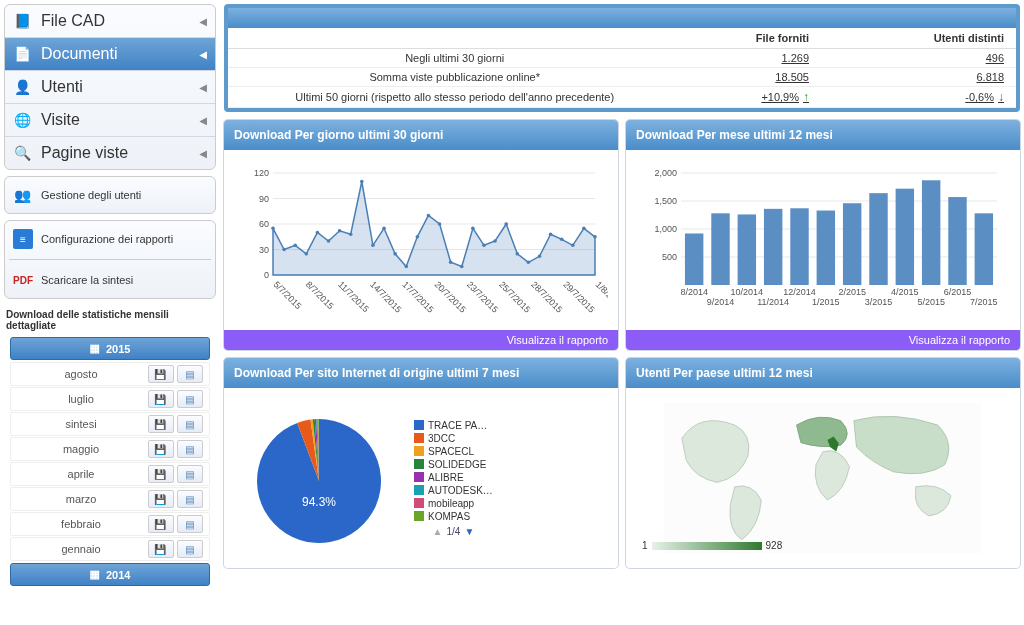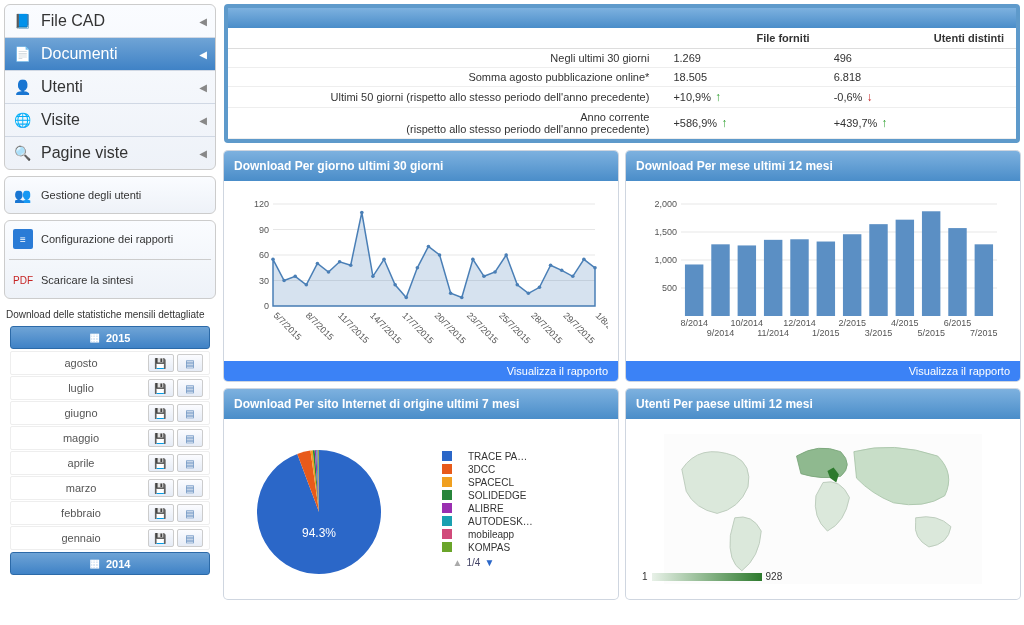--- a/index.html
+++ b/index.html
@@ -15,58 +15,58 @@
 .nav-icon { width: 20px; height: 20px; margin-right: 8px; display: inline-flex; align-items: center; justify-content: center; font-size: 14px; }
 .nav-label { flex: 1; font-size: 16px; }
 .nav-chevron { color: #888; font-size: 10px; }
 .nav-item.active .nav-chevron { color: #fff; }
 
 .side-panel { border: 1px solid #ccc; border-radius: 6px; padding: 8px; margin-bottom: 6px; background: linear-gradient(#fafcff, #eef2f8); display: flex; align-items: center; cursor: pointer; }
 .side-panel .nav-icon { margin-right: 8px; }
 .side-link { display: flex; align-items: center; padding: 4px 8px; cursor: pointer; }
 .side-link .nav-icon { margin-right: 8px; }
 hr.sep { border: none; border-top: 1px solid #ccc; margin: 6px 4px; }
-.side-heading { font-size: 10px; font-weight: normal; padding: 4px 2px; color: #333; }
+.side-heading { font-size: 10px; font-weight: bold; padding: 4px 2px; color: #333; }
 .year-btn { background: linear-gradient(#6fa4d6, #3f82c6); color: #fff; border: 1px solid #2c6aa8; border-radius: 3px; text-align: center; padding: 4px; margin: 2px 6px; cursor: pointer; font-size: 11px; font-weight: bold; display:flex; align-items:center; justify-content:center; gap:6px;}
 .month-row { display: flex; align-items: center; padding: 2px 6px; margin: 1px 6px; border:1px solid #eee; background:#fff; border-radius:2px;}
 .month-row .mlabel { flex: 1; text-align: center; color: #555; padding: 3px 0;}
 .month-row .mbtn { width: 26px; height: 18px; border: 1px solid #ccc; background: linear-gradient(#fbfcff,#e6ecf6); margin-left: 3px; display: inline-flex; align-items: center; justify-content: center; cursor: pointer; border-radius:2px; color:#5684b8; font-size:10px;}
 
 .top-table-panel { border: 4px solid #5e9acb; border-radius: 4px; background: #fff; margin-bottom: 8px; }
 .top-table-panel .titlebar { background: linear-gradient(#7db1df,#4a8dc9); height: 20px; }
 .stats-table { width: 100%; border-collapse: collapse; font-size: 11px; }
 .stats-table th { text-align: right; padding: 4px 12px; font-weight: bold; border-bottom: 1px solid #ddd; }
 .stats-table td { padding: 3px 12px; border-bottom: 1px solid #eee; }
-.stats-table td.label { text-align: right; width: 55%; color: #333; padding-left: 32px; }
-.stats-table td.val { white-space: nowrap; }
+.stats-table td.label { text-align: center; width: 55%; color: #333; padding-left: 32px; }
+.stats-table td.val { text-align: right; white-space: nowrap; text-decoration: underline; }
 .arrow-up { color: #2a9d2a; font-weight: bold; margin-left: 4px; font-size: 12px;}
 .arrow-down-red { color: #c62323; font-weight: bold; margin-left: 4px; font-size: 12px;}
 .link { color: #1a63c4; text-decoration: underline; cursor: pointer; }
 
 .cards-row { display: flex; gap: 8px; margin-bottom: 8px; }
 .card { flex: 1; border-radius: 4px; overflow: hidden; background: #fff; box-shadow: 0 0 0 1px #cfd6e0; display:flex; flex-direction:column;}
 .card-title { background: linear-gradient(#7db1df,#4a8dc9); color: #fff; font-weight: bold; font-size: 12px; padding: 8px 10px; }
 .card-body { padding: 10px; flex:1; display:flex; align-items:center; justify-content:center; position:relative; min-height:180px;}
-.card-footer { background: #3b82f6; color: #fff; text-align: right; padding: 4px 10px; font-size: 11px; cursor: pointer; }
+.card-footer { background: #8b5cf6; color: #fff; text-align: right; padding: 4px 10px; font-size: 11px; cursor: pointer; }
 
 
 .linechart { width: 100%; height: 150px; }
 .axislabel { font-size: 9px; fill: #555; }
 .gridline { stroke: #ccc; stroke-width: 0.5; }
 .linepath { fill: rgba(90,140,190,0.25); stroke: #4a7fb6; stroke-width: 1.5; }
 .pt { fill: #4a7fb6; }
 
 
 .barchart { width: 100%; height: 150px; }
 .bar { fill: #5b8fc4; }
 
 
 .pie-wrap { display:flex; width:100%; gap:10px; align-items:center;}
 .legend { font-size:10px; }
-.legend-item { display:flex; align-items:center; gap:16px; margin-bottom:2px;margin-left:28px;}
+.legend-item { display:flex; align-items:center; gap:4px; margin-bottom:2px;}
 .legend-sw { width:10px; height:10px; display:inline-block; }
 .pager { text-align:center; font-size:10px; color:#446; margin-top:4px; display:flex; align-items:center; justify-content:center; gap:4px;}
 
 
 .map-wrap { width:100%; height:150px; position:relative;}
 .map-wrap svg { width:100%; height:100%; }
 .map-legend { position:absolute; bottom:2px; left:6px; font-size:10px; display:flex; align-items:center; gap:4px;}
 .map-grad { width:110px; height:8px; background: linear-gradient(to right, #e8f1e8, #2d7a2d); display:inline-block;}
 </style>
 </head>
@@ -108,21 +108,21 @@
       <span>Gestione degli utenti</span>
     </div>
 
     <div class="nav-group" style="padding:4px 0;">
       <div class="side-link">
         <span class="nav-icon" style="background:#2a7bd6;color:#fff;font-size:10px;border-radius:2px;">≡</span>
         <span>Configurazione dei rapporti</span>
       </div>
       <hr class="sep">
       <div class="side-link">
-        <span class="nav-icon" style="color:#c62323;font-size:10px;font-weight:normal;">PDF</span>
+        <span class="nav-icon" style="color:#c62323;font-size:10px;font-weight:bold;">PDF</span>
         <span>Scaricare la sintesi</span>
       </div>
     </div>
 
     <div class="side-heading">Download delle statistiche mensili dettagliate</div>
 
     <div class="year-btn">
       <span>▦</span>
       <span>2015</span>
     </div>
@@ -131,21 +131,21 @@
           <span class="mlabel">agosto</span>
           <span class="mbtn">💾</span>
           <span class="mbtn">▤</span>
         </div>
         <div class="month-row">
           <span class="mlabel">luglio</span>
           <span class="mbtn">💾</span>
           <span class="mbtn">▤</span>
         </div>
         <div class="month-row">
-          <span class="mlabel">giugno</span>
+          <span class="mlabel">sintesi</span>
           <span class="mbtn">💾</span>
           <span class="mbtn">▤</span>
         </div>
         <div class="month-row">
           <span class="mlabel">maggio</span>
           <span class="mbtn">💾</span>
           <span class="mbtn">▤</span>
         </div>
         <div class="month-row">
           <span class="mlabel">aprile</span>
@@ -185,33 +185,28 @@
           <th>Utenti distinti</th>
         </tr>
           </thead>
         <tbody id="stats-body">
             <tr>
               <td class="label">Negli ultimi 30 giorni</td>
               <td class="val">1.269</td>
               <td class="val">496</td>
             </tr>
             <tr>
-              <td class="label">Somma agosto pubblicazione online*</td>
+              <td class="label">Somma viste pubblicazione online*</td>
               <td class="val">18.505</td>
               <td class="val">6.818</td>
             </tr>
             <tr>
               <td class="label">Ultimi 50 giorni (rispetto allo stesso periodo dell'anno precedente)</td>
               <td class="val">+10,9%<span class="arrow-up">↑</span></td>
               <td class="val">-0,6%<span class="arrow-down-red">↓</span></td>
-            </tr>
-            <tr>
-              <td class="label">Anno corrente<br><span class="sub">(rispetto allo stesso periodo dell'anno precedente)</span></td>
-              <td class="val">+586,9%<span class="arrow-up">↑</span></td>
-              <td class="val">+439,7%<span class="arrow-up">↑</span></td>
             </tr>
           </tbody>
       </table>
     </div>
 
     <div class="cards-row">
       <div class="card">
         <div class="card-title">Download Per giorno ultimi 30 giorni</div>
         <div class="card-body">
             <svg class="linechart" id="linechart" viewBox="0 0 360 150">

